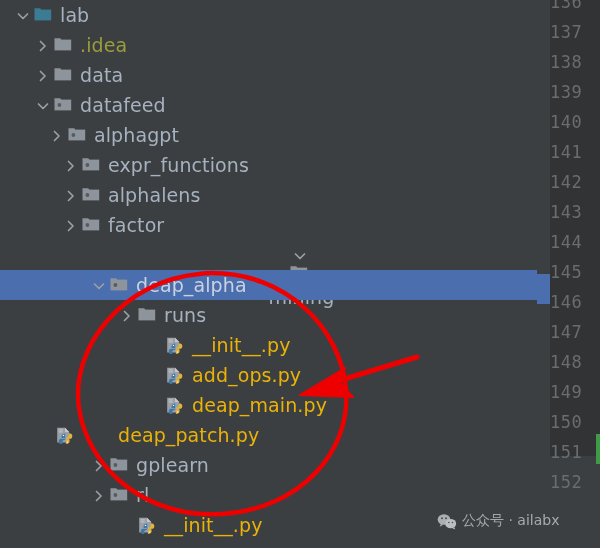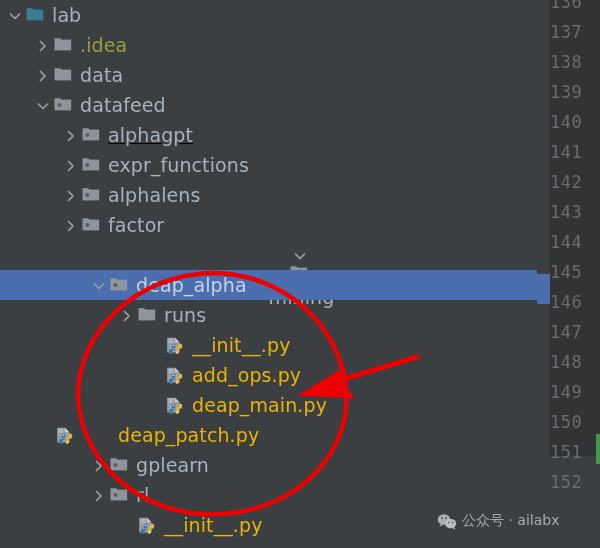--- a/index.html
+++ b/index.html
@@ -125,21 +125,21 @@
     font-family: "DejaVu Sans", "Liberation Sans", sans-serif;
     white-space: nowrap;
   }
 </style>
 </head>
 <body>
 
 <div id="screen">
 
   <div id="tree-panel">
-      <div class="tree-row" style="padding-left: 6px;">
+      <div class="tree-row" style="padding-left: 14px;">
         <span class="twisty">
           <svg width="14" height="14" viewBox="0 0 14 14">
             <path d="M 2.5 5 L 7 9.5 L 11.5 5" fill="none" stroke="#9a9fa3" stroke-width="1.7" stroke-linecap="round" stroke-linejoin="round"></path>
           </svg>
         </span>
         <span class="icon-slot">
           <svg width="18" height="15" viewBox="0 0 18 15">
             <path d="M 0.5 2.4 L 0.5 1.2 L 6.2 1.2 L 7.6 3.0 L 0.5 3.0 Z" fill="#3b7b94"></path>
             <path d="M 0.5 2.6 L 17.2 2.6 L 17.2 13.4 L 0.5 13.4 Z" fill="#3b7b94"></path>
           </svg>
@@ -182,21 +182,21 @@
         </span>
         <span class="icon-slot">
           <svg width="18" height="15" viewBox="0 0 18 15">
             <path d="M 0.5 2.4 L 0.5 1.2 L 6.2 1.2 L 7.6 3.0 L 0.5 3.0 Z" fill="#8d949b"></path>
             <path d="M 0.5 2.6 L 17.2 2.6 L 17.2 13.4 L 0.5 13.4 Z" fill="#8d949b"></path>
             <circle cx="5.4" cy="8.0" r="1.9" fill="#565b5f"></circle>
           </svg>
         </span>
         <span class="node-label c-default">datafeed</span>
       </div>
-      <div class="tree-row" style="padding-left: 62px; text-decoration: underline;">
+      <div class="tree-row" style="padding-left: 48px;">
         <span class="twisty">
           <svg width="14" height="14" viewBox="0 0 14 14">
             <path d="M 4.5 2.5 L 9 7 L 4.5 11.5" fill="none" stroke="#9a9fa3" stroke-width="1.7" stroke-linecap="round" stroke-linejoin="round"></path>
           </svg>
         </span>
         <span class="icon-slot">
           <svg width="18" height="15" viewBox="0 0 18 15">
             <path d="M 0.5 2.4 L 0.5 1.2 L 6.2 1.2 L 7.6 3.0 L 0.5 3.0 Z" fill="#8d949b"></path>
             <path d="M 0.5 2.6 L 17.2 2.6 L 17.2 13.4 L 0.5 13.4 Z" fill="#8d949b"></path>
             <circle cx="5.4" cy="8.0" r="1.9" fill="#565b5f"></circle>

